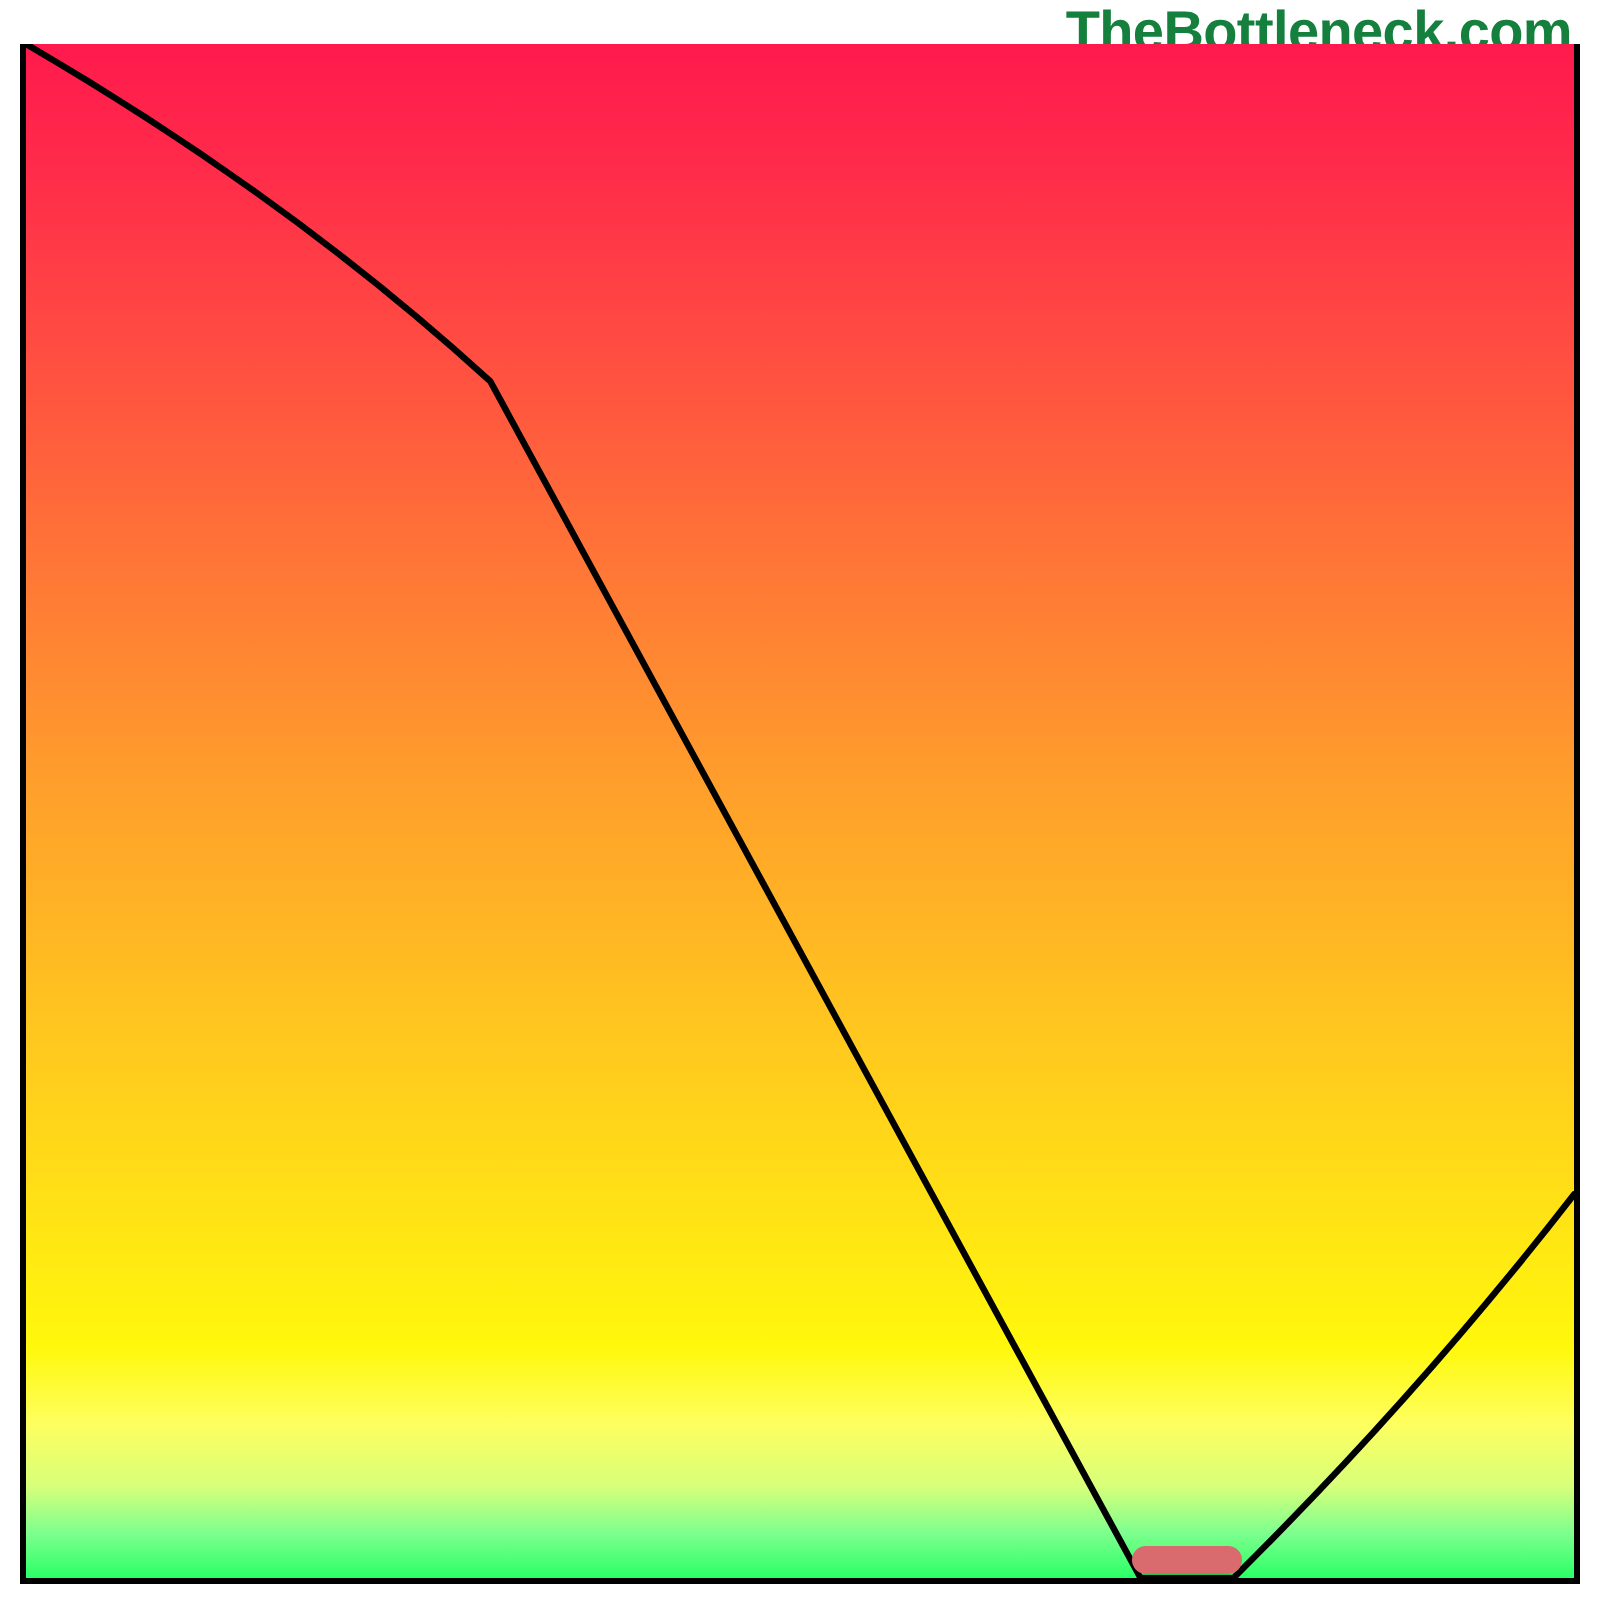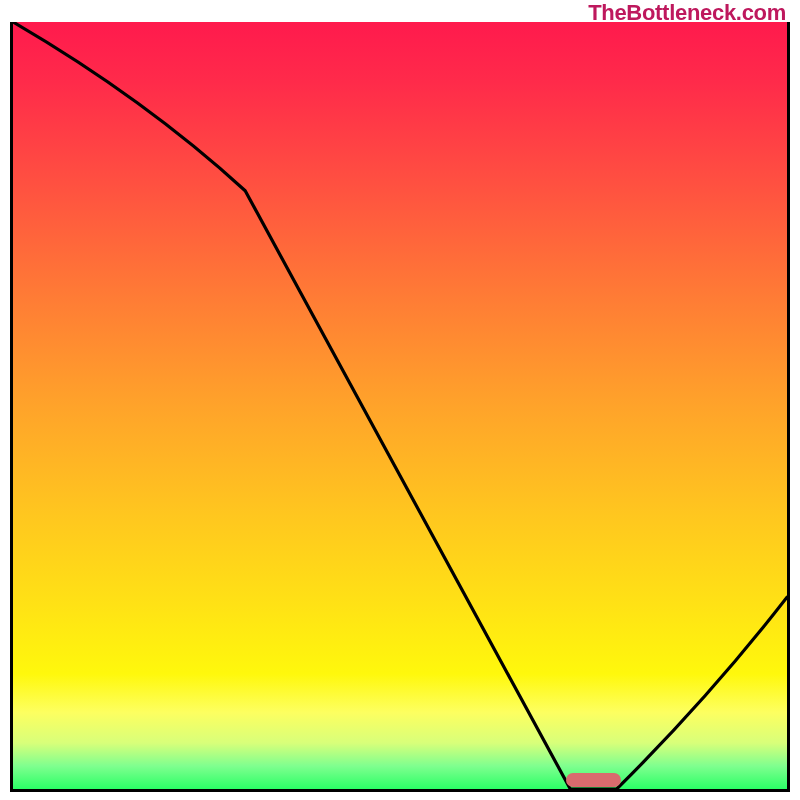--- a/index.html
+++ b/index.html
@@ -41,23 +41,23 @@
       #fdff60 90%,
       #d8ff7a 94%,
       #7fff8f 97%,
       #2bff66 100%
     );
   }
   .watermark {
     position: absolute;
     top: 0;
     right: 14px;
-    font-size: 22px;
+    font-size: 28px;
     font-weight: 600;
-    color: #be185d;
+    color: #15803d;
     letter-spacing: -0.3px;
   }
   .curve {
     position: absolute;
     left: 0;
     top: 0;
   }
   .marker {
     position: absolute;
     width: 48px;

